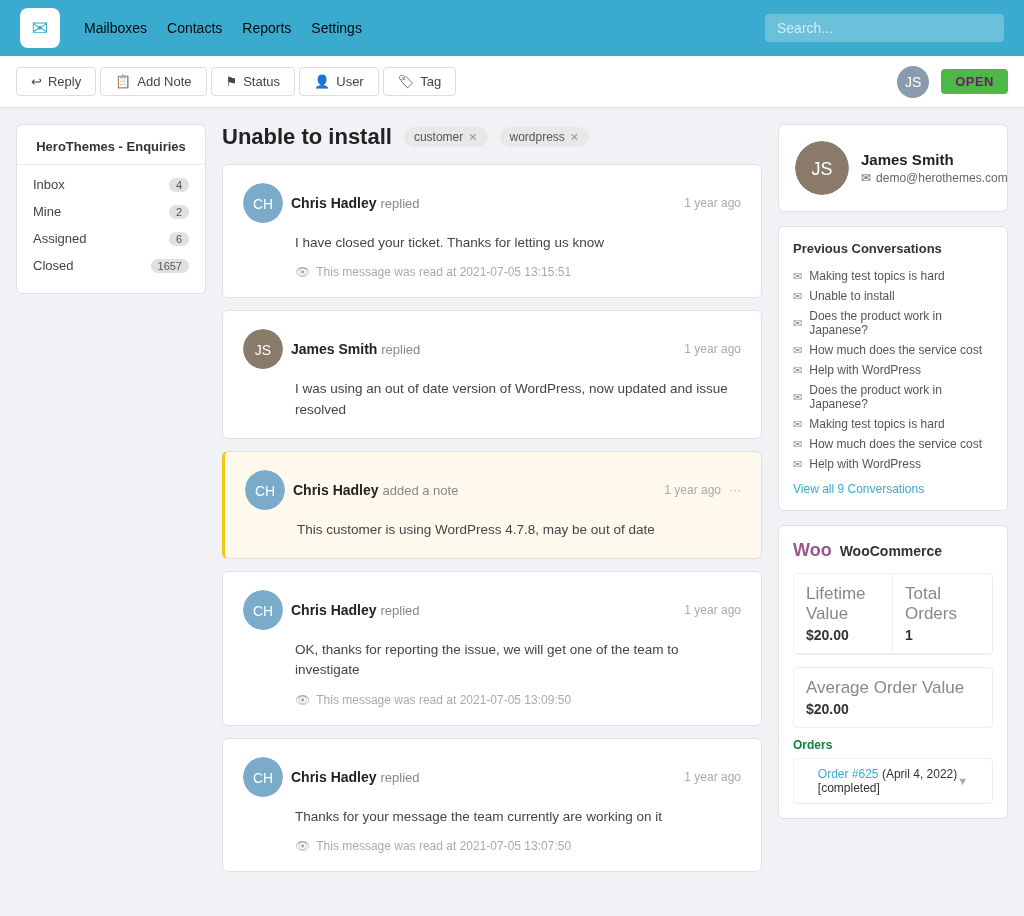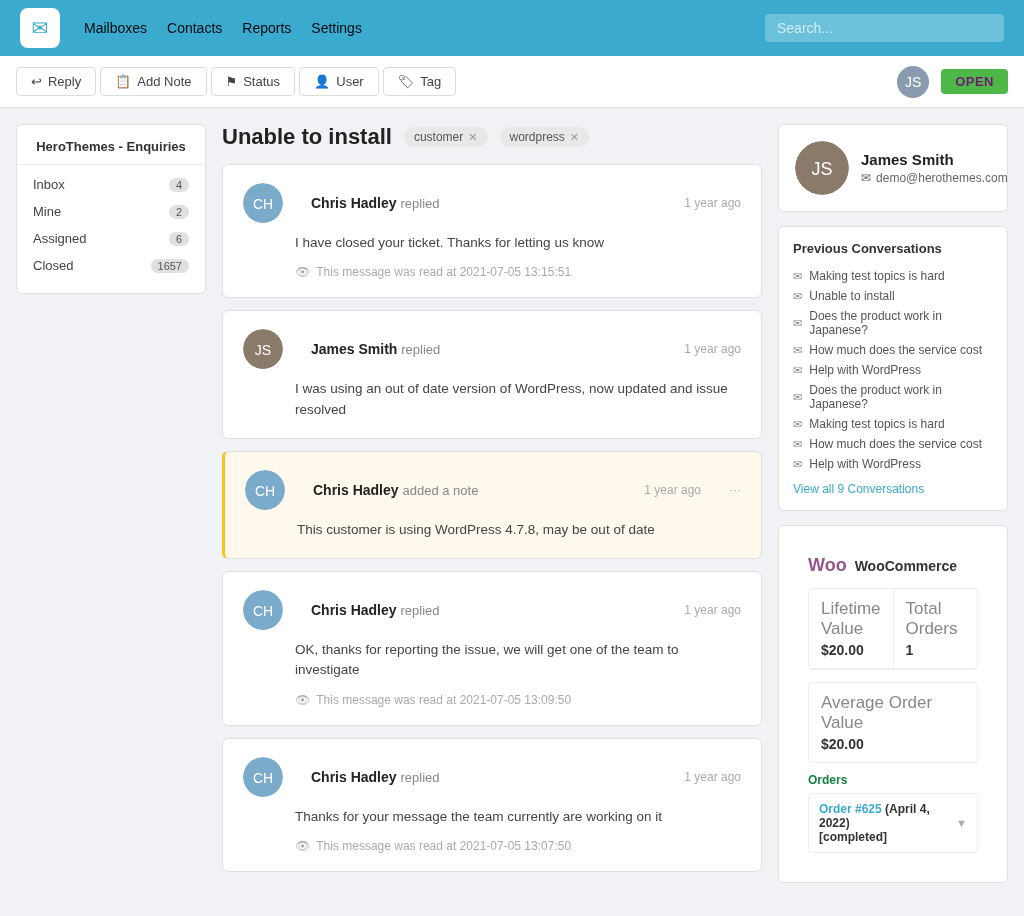--- a/index.html
+++ b/index.html
@@ -160,21 +160,21 @@
       padding: 18px 20px;
       margin-bottom: 12px;
     }
     .msg-card.note {
       background: #fef9ec;
       border-left: 3px solid #f5c518;
     }
     .msg-header {
       display: flex;
       align-items: center;
-      gap: 28px;
+      gap: 8px;
       margin-bottom: 10px;
     }
     .msg-avatar {
       width: 40px; height: 40px;
       border-radius: 50%;
       flex-shrink: 0;
       overflow: hidden;
     }
     .msg-avatar svg { width: 40px; height: 40px; }
     .msg-meta { flex: 1; }
@@ -234,21 +234,21 @@
       color: #555;
       padding: 3px 0;
     }
     .prev-conv-item .icon { color: #888; font-size: 11px; }
     .view-all { font-size: 12px; color: #3aabce; cursor: pointer; margin-top: 8px; display: block; }
 
     .woo-box {
       background: white;
       border-radius: 6px;
       border: 1px solid #e0e0e0;
-      padding: 29px;
+      padding: 14px;
     }
     .woo-header {
       display: flex;
       align-items: center;
       gap: 8px;
       margin-bottom: 12px;
     }
     .woo-logo { color: #96588a; font-weight: 900; font-size: 18px; }
     .woo-title { font-size: 14px; font-weight: 600; color: #333; }
     .woo-stats {
@@ -270,27 +270,26 @@
     .woo-stat-full {
       padding: 10px 12px;
       border: 1px solid #eee;
       border-radius: 4px;
       margin-bottom: 10px;
     }
     .orders-section { margin-top: 10px; }
     .orders-label { font-size: 12px; font-weight: 600; color: #15803d; margin-bottom: 6px; }
     .order-row {
       display: flex;
-      justify-content: flex-start;
+      justify-content: center;
       align-items: center;
       border: 1px solid #eee;
       border-radius: 4px;
       padding: 8px 10px;
       font-size: 12px;
-      font-weight: bold;
     }
     .order-link { color: #3aabce; text-decoration: none; }
     .order-chevron { color: #aaa; font-size: 11px; cursor: pointer; }
   </style>
 </head>
 <body>
 
 <nav class="top-nav">
   <div class="nav-logo">
     <span>✉</span>

